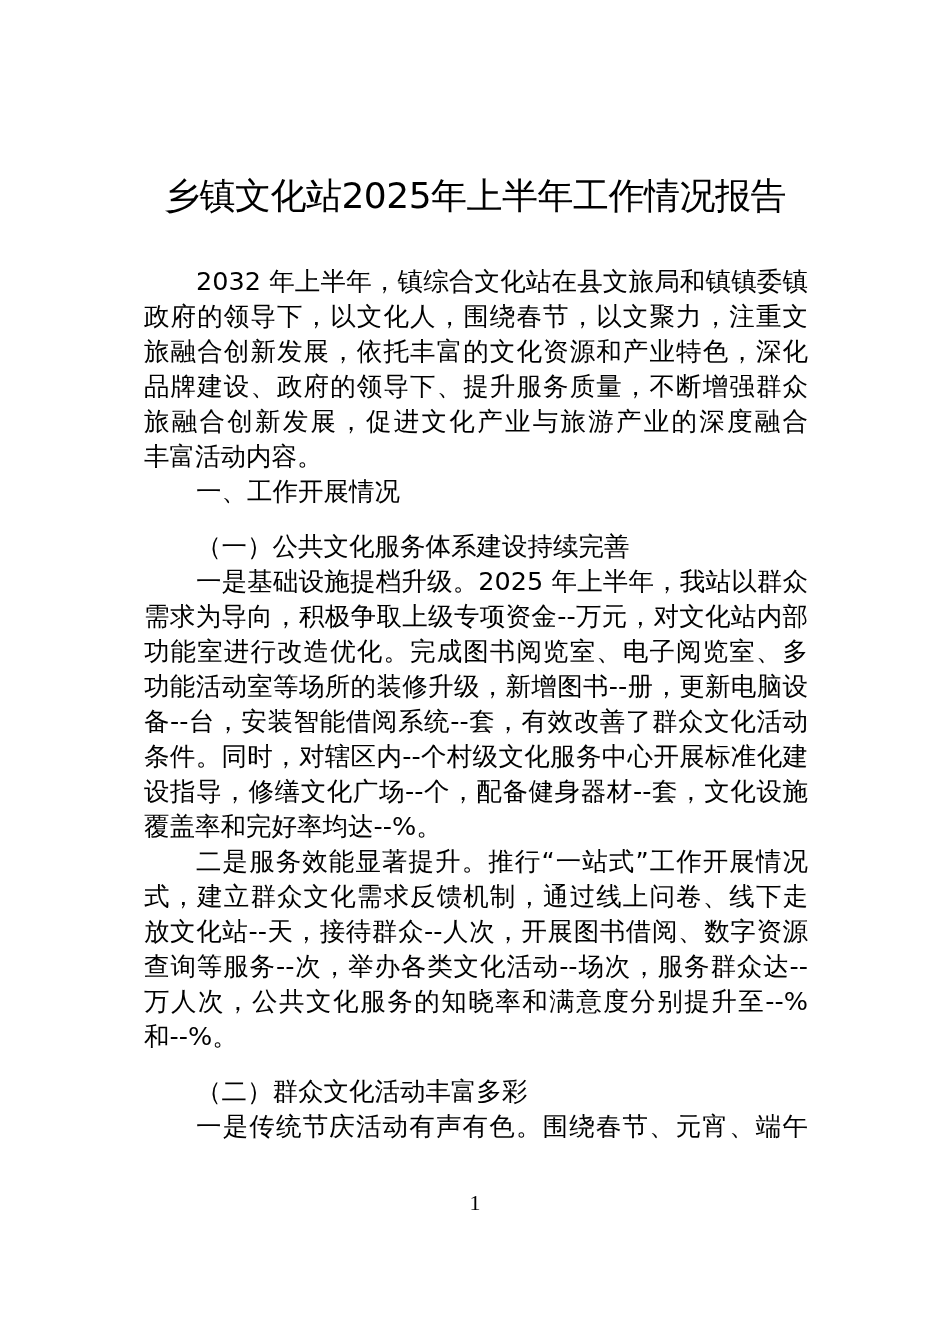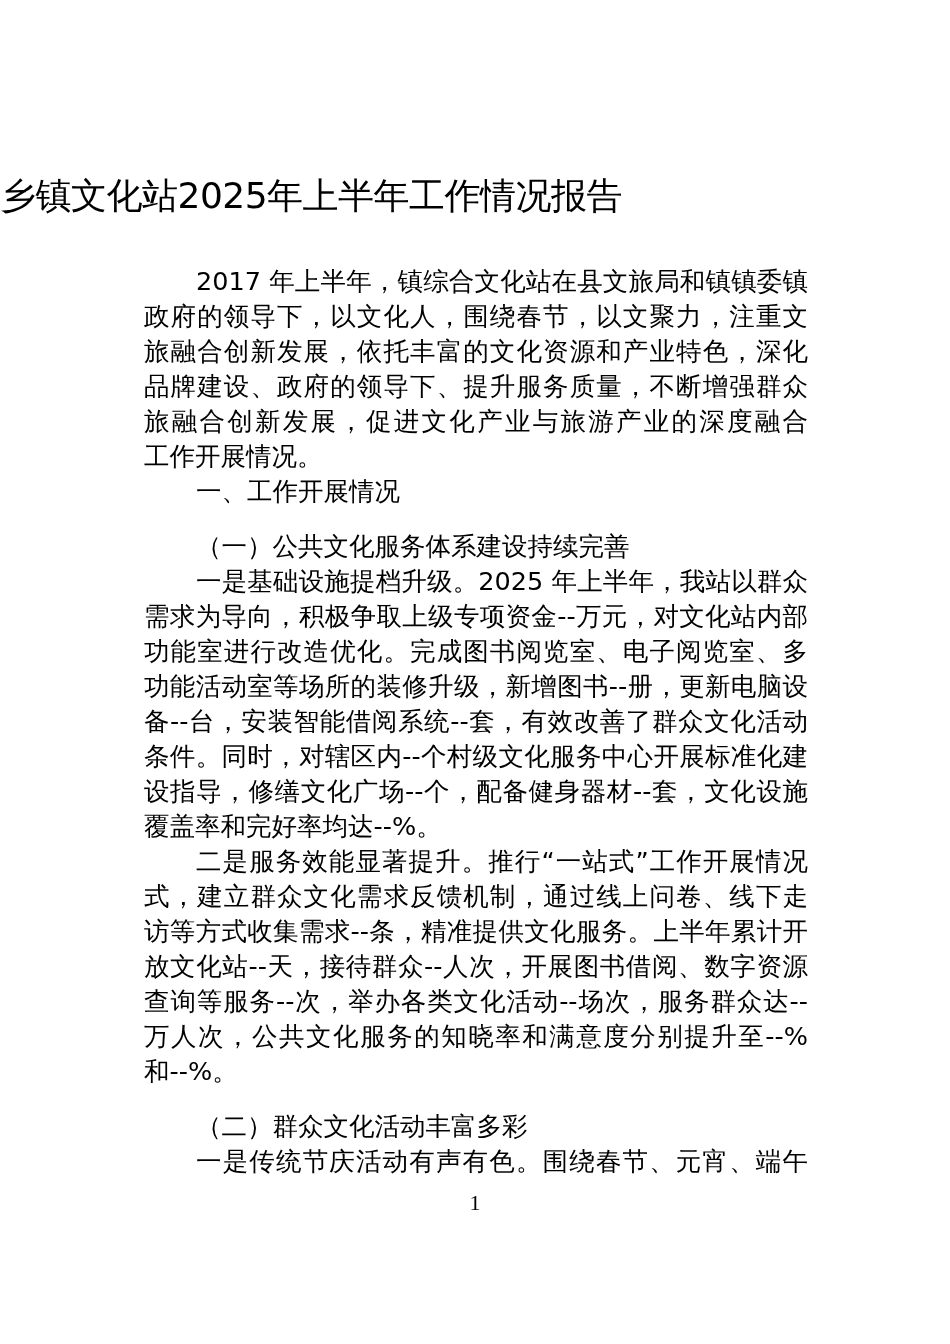--- a/index.html
+++ b/index.html
@@ -21,20 +21,21 @@
       top: 0;
       width: 950px;
       height: 1344px;
       background: #ffffff;
     }
     .title {
       position: absolute;
       left: 0;
       top: 168px;
       width: 950px;
+      text-align: center;
       font-size: 36px;
       line-height: 56px;
       font-weight: normal;
       letter-spacing: -0.5px;
       white-space: nowrap;
     }
     .body-text {
       position: absolute;
       left: 144px;
       top: 264px;
@@ -77,43 +78,42 @@
   </style>
 </head>
 <body>
 
 <div class="page">
 
   <div class="title">乡镇文化站2025年上半年工作情况报告</div>
 
   <div class="body-text">
 
-    <span class="line indent">2017 年上半年，镇综合文化站在县文旅局和镇镇委镇</span>
+    <span class="line indent">2032 年上半年，镇综合文化站在县文旅局和镇镇委镇</span>
     <span class="line">政府的领导下，以文化人，围绕春节，以文聚力，注重文</span>
     <span class="line">旅融合创新发展，依托丰富的文化资源和产业特色，深化</span>
     <span class="line">品牌建设、政府的领导下、提升服务质量，不断增强群众</span>
     <span class="line">旅融合创新发展，促进文化产业与旅游产业的深度融合</span>
-    <span class="line last">工作开展情况。</span>
+    <span class="line last">丰富活动内容。</span>
 
     <span class="line last indent">一、工作开展情况</span>
 
     <span class="line last indent-paren">（一）公共文化服务体系建设持续完善</span>
 
     <span class="line indent"><span class="bold">一是基础设施提档升级。</span><span>2025 年上半年，我站以群众</span></span>
     <span class="line">需求为导向，积极争取上级专项资金--万元，对文化站内部</span>
     <span class="line">功能室进行改造优化。完成图书阅览室、电子阅览室、多</span>
     <span class="line">功能活动室等场所的装修升级，新增图书--册，更新电脑设</span>
     <span class="line">备--台，安装智能借阅系统--套，有效改善了群众文化活动</span>
     <span class="line">条件。同时，对辖区内--个村级文化服务中心开展标准化建</span>
     <span class="line">设指导，修缮文化广场--个，配备健身器材--套，文化设施</span>
     <span class="line last">覆盖率和完好率均达--%。</span>
 
     <span class="line indent"><span class="bold">二是服务效能显著提升。</span><span>推行“一站式”工作开展情况</span></span>
     <span class="line">式，建立群众文化需求反馈机制，通过线上问卷、线下走</span>
-    <span class="line">访等方式收集需求--条，精准提供文化服务。上半年累计开</span>
     <span class="line">放文化站--天，接待群众--人次，开展图书借阅、数字资源</span>
     <span class="line">查询等服务--次，举办各类文化活动--场次，服务群众达--</span>
     <span class="line">万人次，公共文化服务的知晓率和满意度分别提升至--%</span>
     <span class="line last">和--%。</span>
 
     <span class="line last indent-paren">（二）群众文化活动丰富多彩</span>
 
     <span class="line indent"><span class="bold">一是传统节庆活动有声有色。</span><span>围绕春节、元宵、端午</span></span>
 
   </div>

